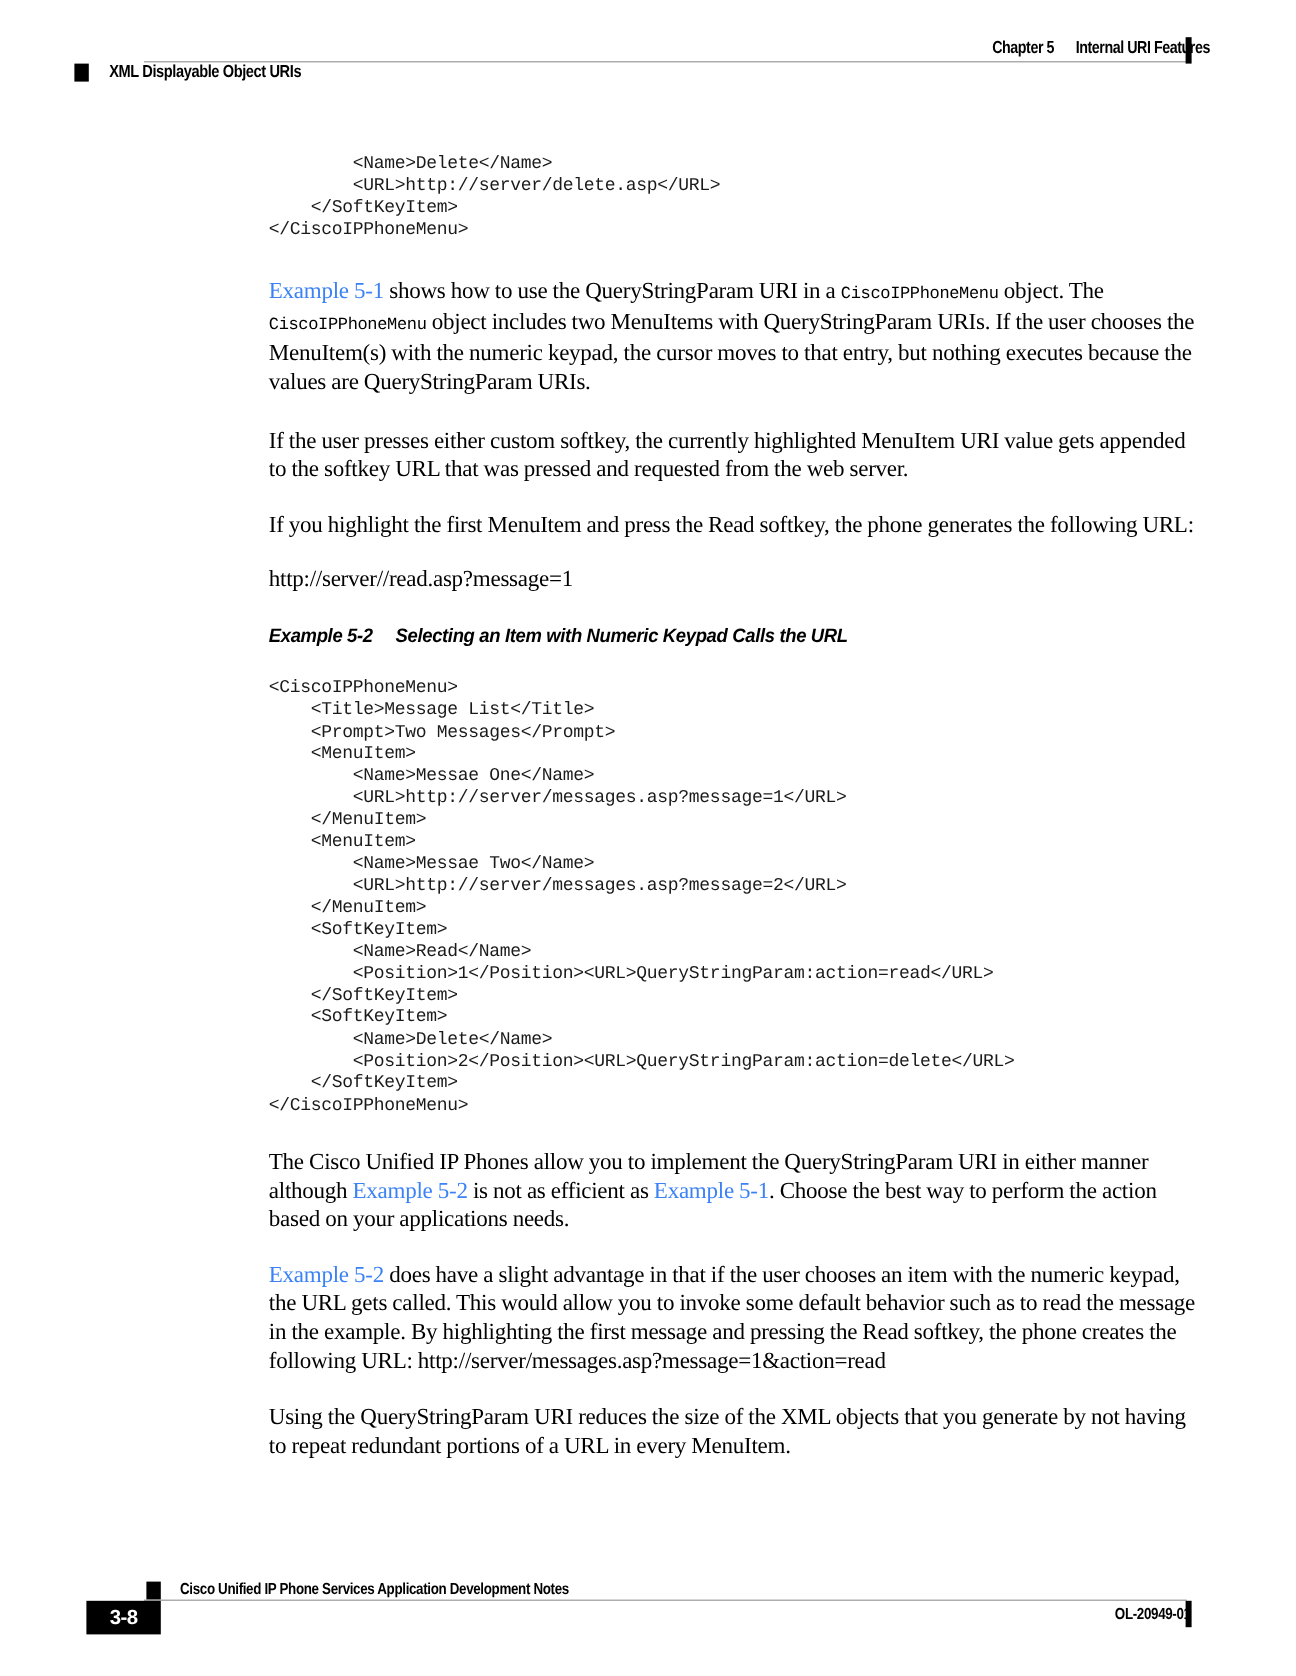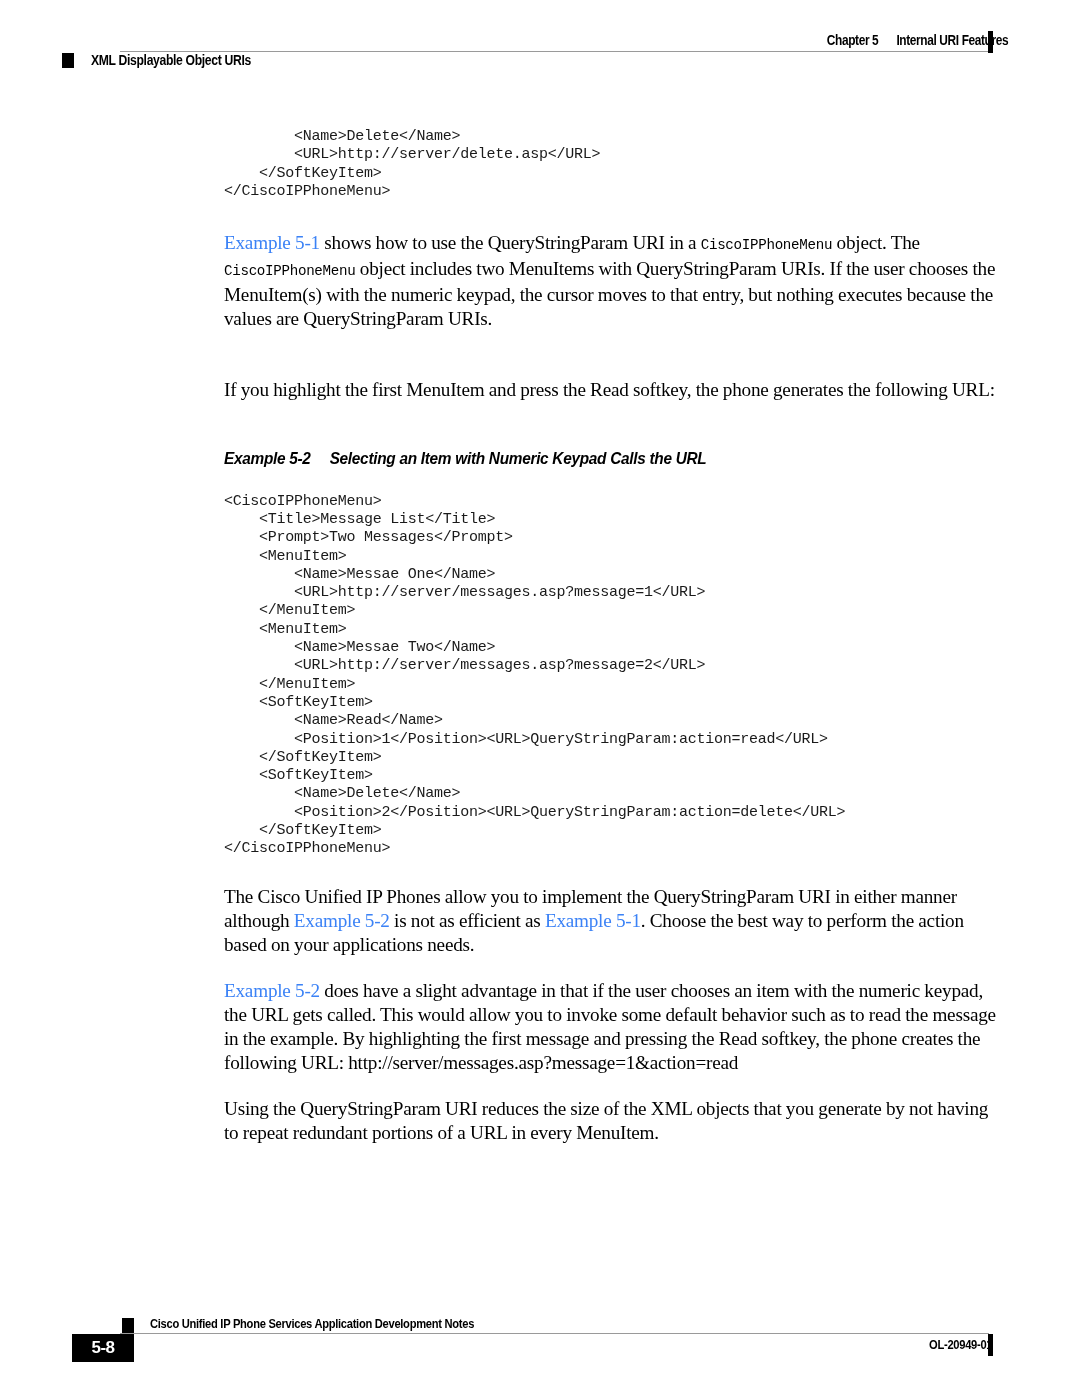--- a/index.html
+++ b/index.html
@@ -228,27 +228,29 @@
         &lt;URL&gt;http://server/delete.asp&lt;/URL&gt;
     &lt;/SoftKeyItem&gt;
 &lt;/CiscoIPPhoneMenu&gt;</pre>
 
     <div class="gap-1"></div>
 
     <p class="para"><span class="xref">Example 5-1</span><span> shows how to use the QueryStringParam URI in a </span><span class="mono-inline">CiscoIPPhoneMenu</span><span> object. The </span><span class="mono-inline">CiscoIPPhoneMenu</span><span> object includes two MenuItems with QueryStringParam URIs. If the user chooses the MenuItem(s) with the numeric keypad, the cursor moves to that entry, but nothing executes because the values are QueryStringParam URIs.</span></p>
 
     <div class="gap-2"></div>
 
+    <p class="para">If the user presses either custom softkey, the currently highlighted MenuItem URI value gets appended to the softkey URL that was pressed and requested from the web server.</p>
 
     <div class="gap-3"></div>
 
     <p class="para">If you highlight the first MenuItem and press the Read softkey, the phone generates the following URL:</p>
 
     <div class="gap-4"></div>
 
+    <p class="para">http://server//read.asp?message=1</p>
 
     <div class="gap-5"></div>
 
     <div class="example-caption">
       <span class="cap-num">Example 5-2</span><span>Selecting an Item with Numeric Keypad Calls the URL</span>
     </div>
 
     <div class="gap-6"></div>
 
     <pre class="code">&lt;CiscoIPPhoneMenu&gt;
@@ -283,18 +285,18 @@
     <div class="gap-3"></div>
 
     <p class="para">Using the QueryStringParam URI reduces the size of the XML objects that you generate by not having to repeat redundant portions of a URL in every MenuItem.</p>
 
   </div>
 
   <div>
     <div class="footer-square"></div>
     <div class="footer-doc-title">Cisco Unified IP Phone Services Application Development Notes</div>
     <div class="footer-rule"></div>
-    <div class="footer-pagebox">5-8</div>
+    <div class="footer-pagebox">3-8</div>
     <div class="footer-docnum">OL-20949-01</div>
     <div class="footer-endbar"></div>
   </div>
 
 </div>
 
 </body></html>

